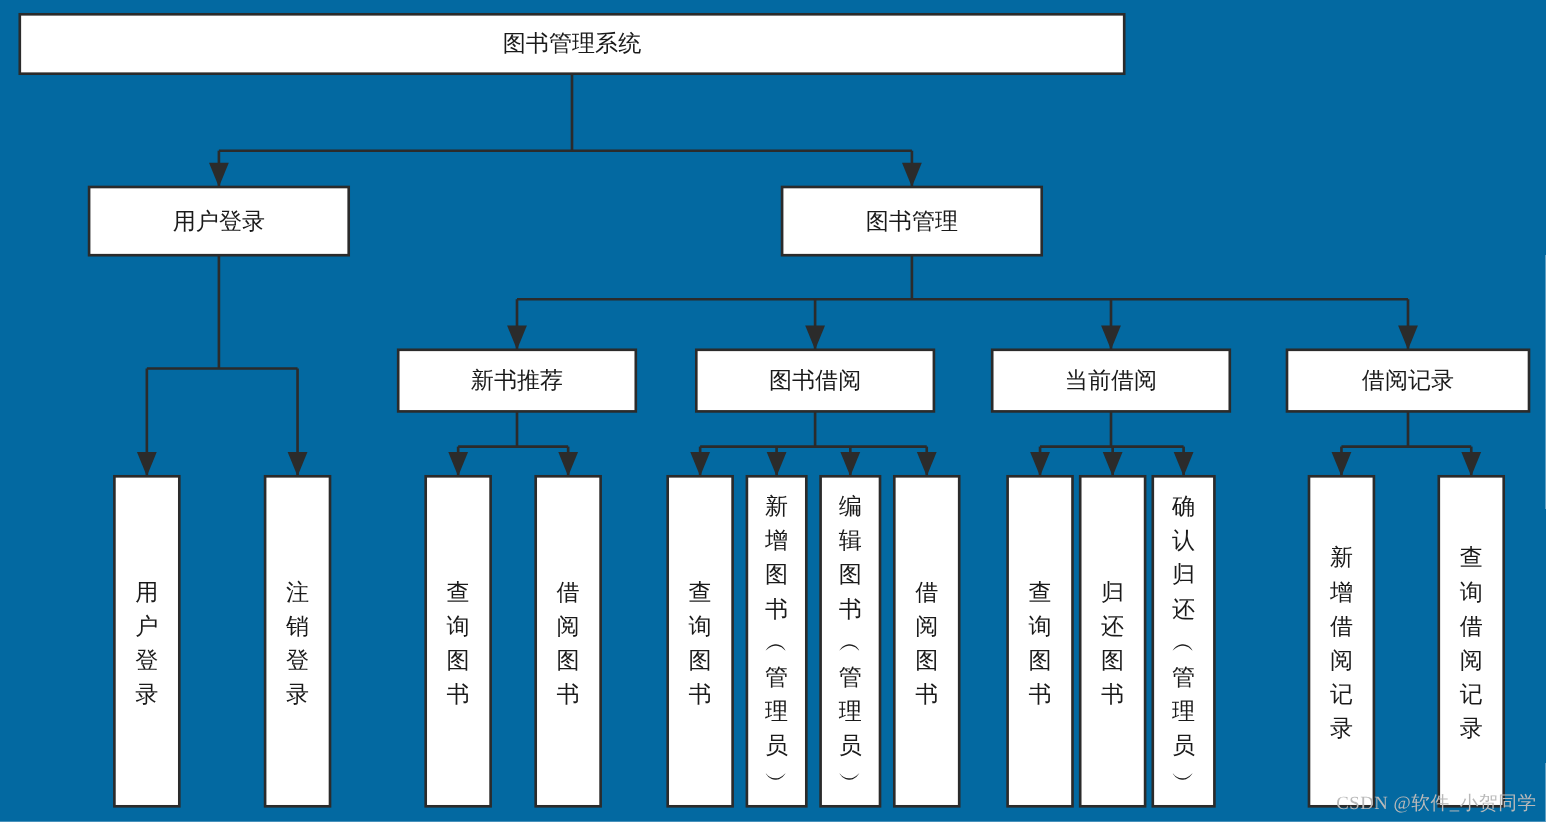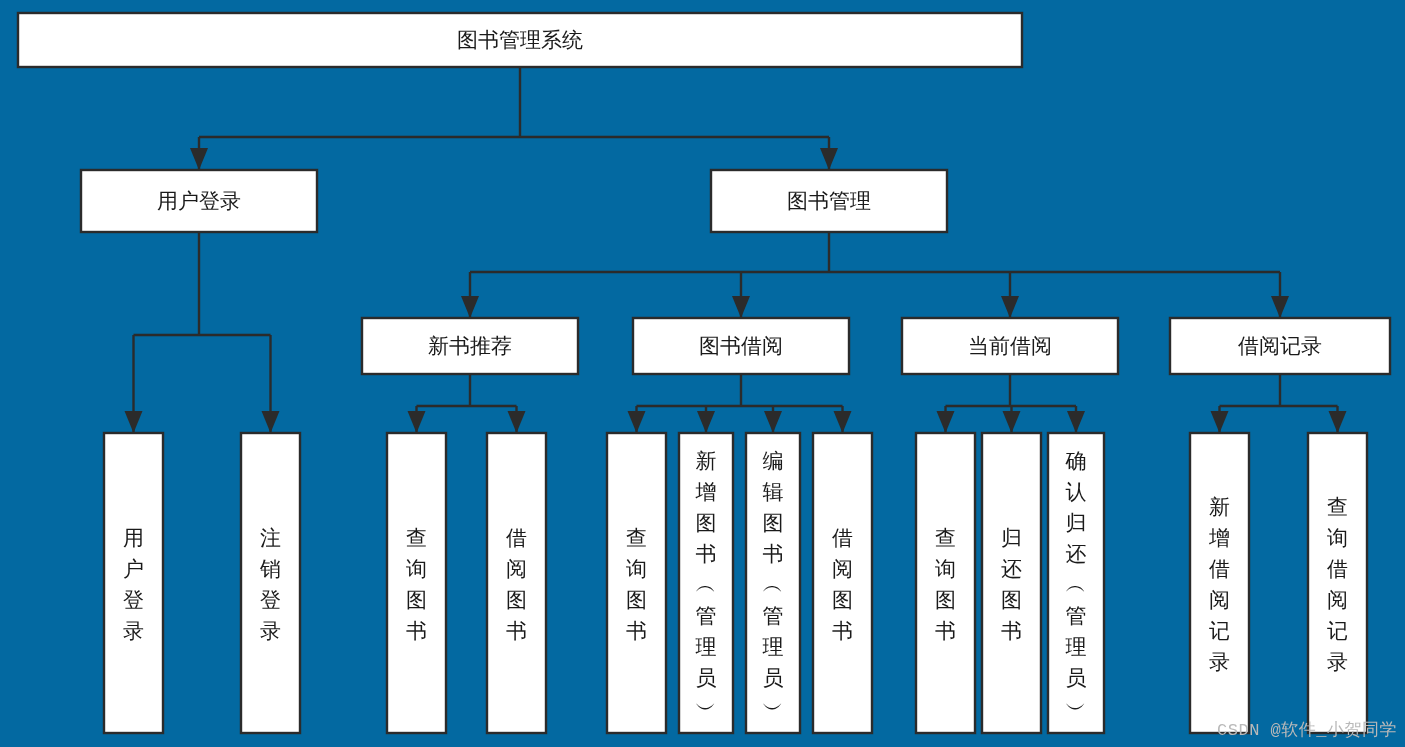--- a/index.html
+++ b/index.html
@@ -53,21 +53,21 @@
   .node-label-v {
     font-family: "DejaVu Sans", "Liberation Sans", sans-serif;
     font-size: 21px;
     fill: #1a1a1a;
     text-anchor: middle;
   }
   .watermark {
     position: absolute;
     right: 8px;
     bottom: 6px;
-    font-family: Liberation Mono, monospace;
+    font-family: Liberation Serif, serif;
     font-size: 17px;
     color: #b9b9b9;
     letter-spacing: 0.5px;
     white-space: nowrap;
     user-select: none;
   }
 </style>
 </head>
 <body>
 

